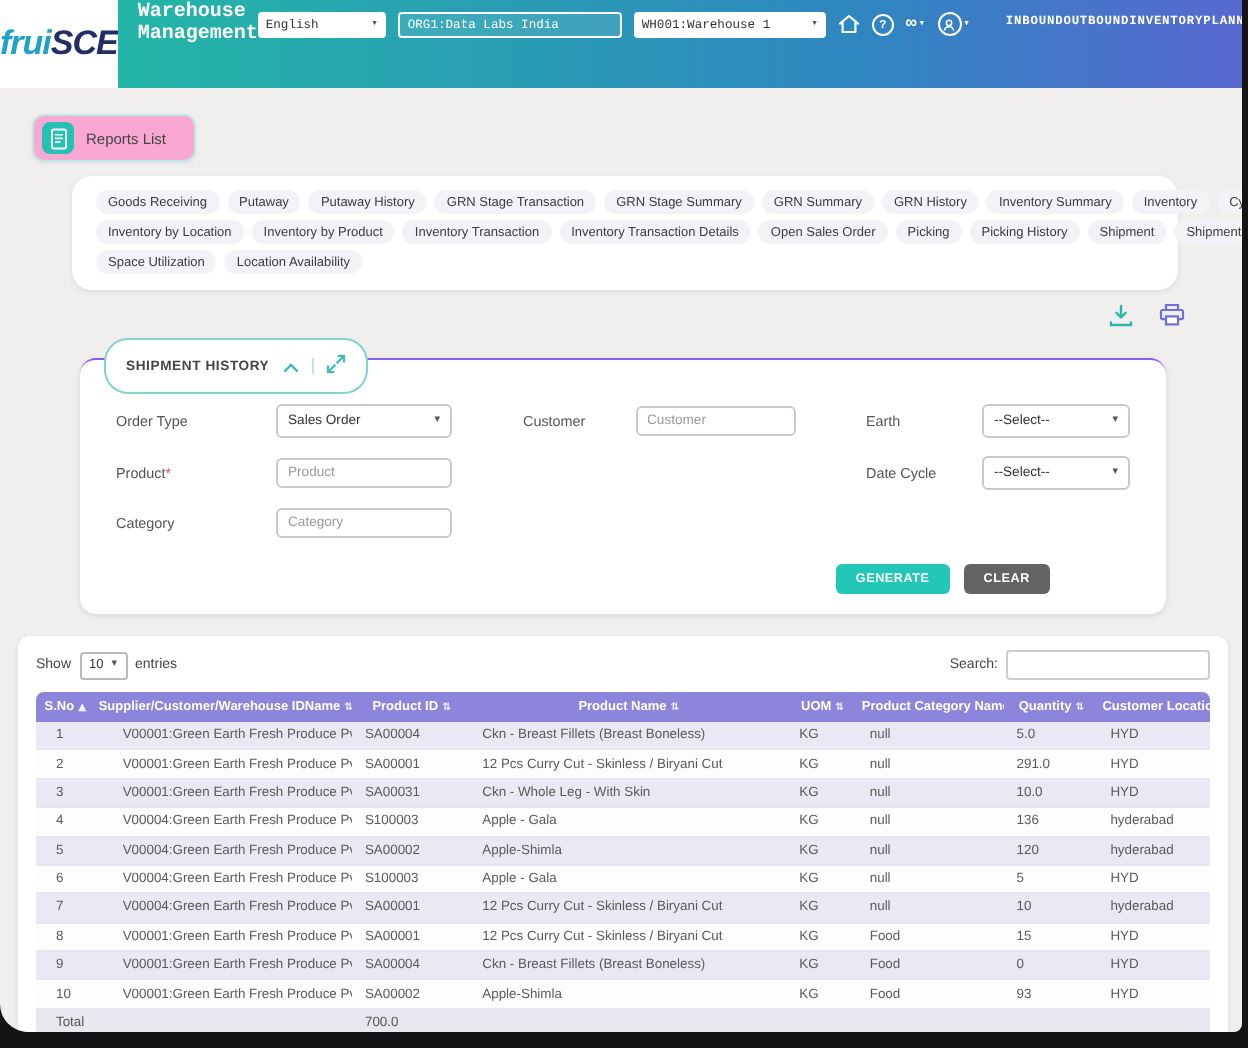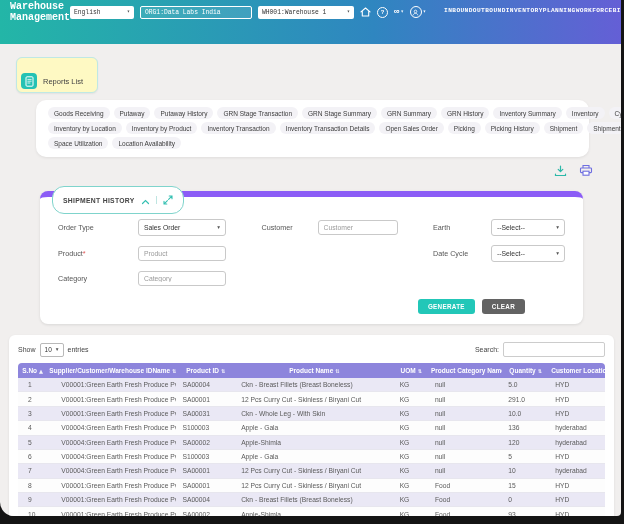--- a/index.html
+++ b/index.html
@@ -31,41 +31,41 @@
   .help-circle{width:9px;height:9px;border:1px solid #fff;border-radius:50%;display:flex;
         align-items:center;justify-content:center;font-size:6px;font-weight:bold;}
   .inf{font-size:9px;font-weight:bold;line-height:1;}
   .avatar-circle{width:10px;height:10px;border:1px solid #fff;border-radius:50%;display:flex;
         align-items:center;justify-content:center;}
   .mainnav{display:flex;justify-content:space-between;align-items:center;height:20px;
         padding:0 16px 0 10px;}
   .nav-item{color:#fff;font-size:6.2px;font-weight:bold;letter-spacing:0.4px;cursor:pointer;}
 
   
-  .reports-btn{display:flex;align-items:center;gap:6px;margin:13px 0 0 16px;background:#fef9c3;
-        border:1px solid #bfe8e4;border-radius:6px;padding:15px 14px 3px 4px;cursor:pointer;
+  .reports-btn{display:flex;align-items:center;gap:6px;margin:13px 0 0 16px;background:#f9a8d4;
+        border:1px solid #bfe8e4;border-radius:6px;padding:3px 14px 3px 4px;cursor:pointer;
         box-shadow:0 1px 2px rgba(0,0,0,0.06);font-family:inherit;}
   .reports-ico{width:16px;height:16px;background:#24c2b4;border-radius:4px;display:flex;
         align-items:center;justify-content:center;}
   .reports-btn span.lbl{font-size:7.5px;color:#444;}
 
   
   .tabs-card{background:#fff;border-radius:10px;margin:7px 32px 0 36px;padding:5px 10px 6px;
         box-shadow:0 1px 3px rgba(0,0,0,0.08);}
   .tabs-row{display:flex;flex-wrap:nowrap;margin:1px 0;}
   .tab-pill{background:#f3f2f6;border-radius:9px;padding:2.5px 6px;margin:1px 2px;font-size:6.5px;
         color:#3c3c3c;white-space:nowrap;cursor:pointer;}
 
   
   .io-row{display:flex;justify-content:flex-end;align-items:center;gap:12px;margin:8px 28px 0 0;height:14px;}
   .io-row svg{cursor:pointer;}
 
   
   .filter-card{position:relative;background:#fff;border-radius:8px;margin:12px 38px 0 40px;
-        border-top:6px solid #8b5cf6;box-shadow:0 1px 3px rgba(0,0,0,0.10);
+        border-top:1px solid #8b5cf6;box-shadow:0 1px 3px rgba(0,0,0,0.10);
         padding:14px 16px 10px;min-height:88px;}
   .filter-pill{position:absolute;top:-11px;left:12px;display:flex;align-items:center;gap:6px;
         background:#fff;border:1.5px solid #7fd4cc;border-radius:12px;padding:4px 10px;}
   .filter-pill .t{font-size:6.8px;font-weight:bold;color:#444;letter-spacing:0.3px;}
   .pill-div{width:1px;height:8px;background:#bfe5e1;}
   .filter-grid{display:grid;grid-template-columns:80px 88px 1fr 56px 80px 1fr 58px 74px;
         row-gap:9px;align-items:center;padding:8px 2px 0 2px;}
   .flabel{font-size:7.2px;color:#555;}
   .req{color:#e05252;}
   .finput{border:1px solid #c9c9c9;border-radius:3px;height:15px;padding:0 5px;font-size:6.8px;
@@ -106,20 +106,24 @@
   tbody td.c-supplier{padding-left:14px;}
   tr.total-row td{background:#e8e7ee;font-size:6.7px;color:#555;padding:3.5px 6px;border-bottom:none;}
   tr.total-row td:first-child{padding-left:10px;}
 </style>
 </head>
 <body>
 
 <div class="page">
 
   <header class="topbar">
+    <div class="logo">
+      <span class="p1">frui</span>
+        <span class="p2">SCE</span>
+    </div>
     <div class="header-right">
       <div class="header-top">
         <div class="app-title">Warehouse Management</div>
         <div class="header-controls">
           <div class="hselect">
             <span>English</span>
             <span class="caret">▾</span>
           </div>
           <input class="org-input" value="ORG1:Data Labs India" style="">
           <div class="hselect wide">

